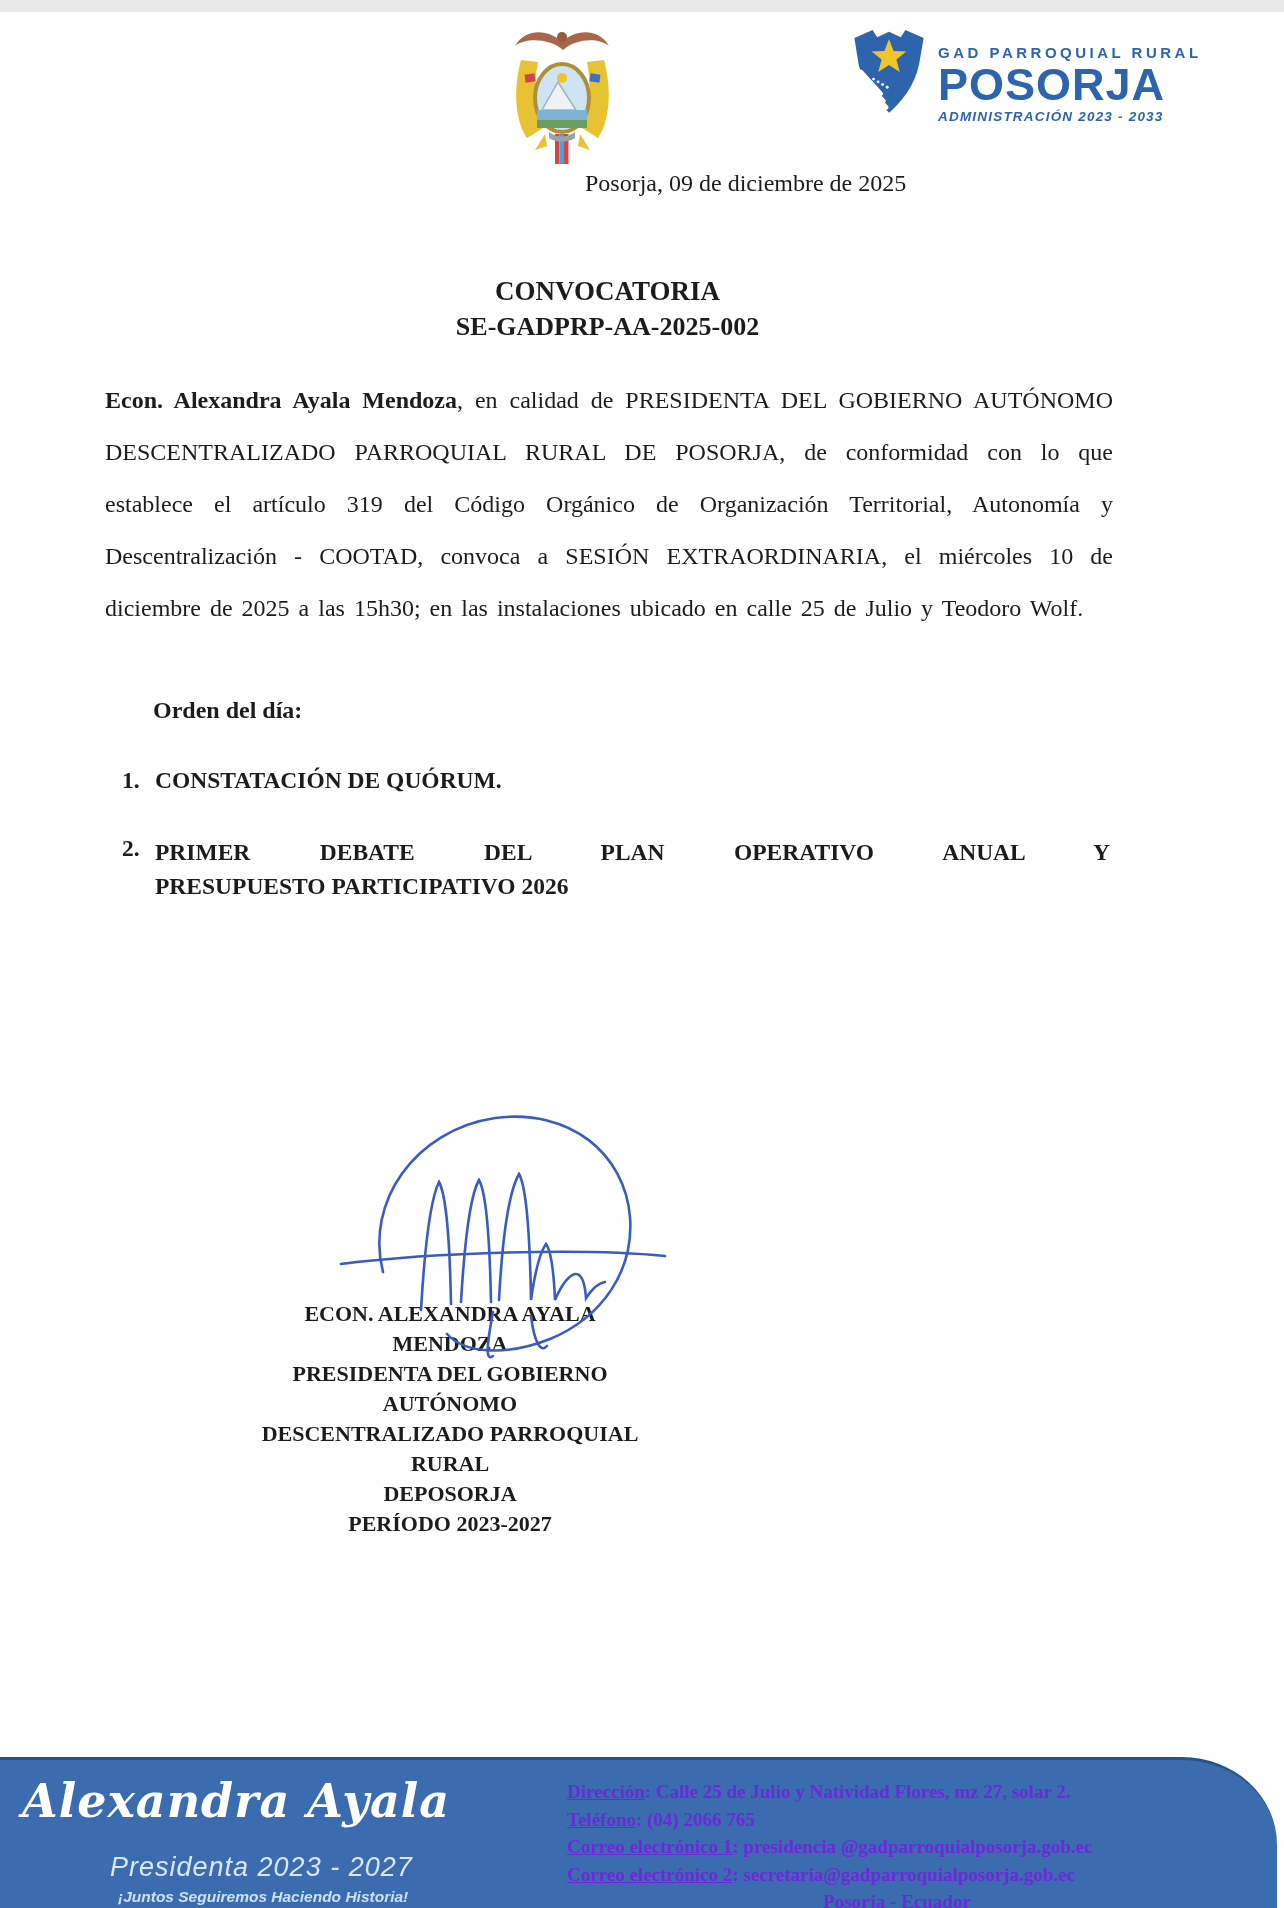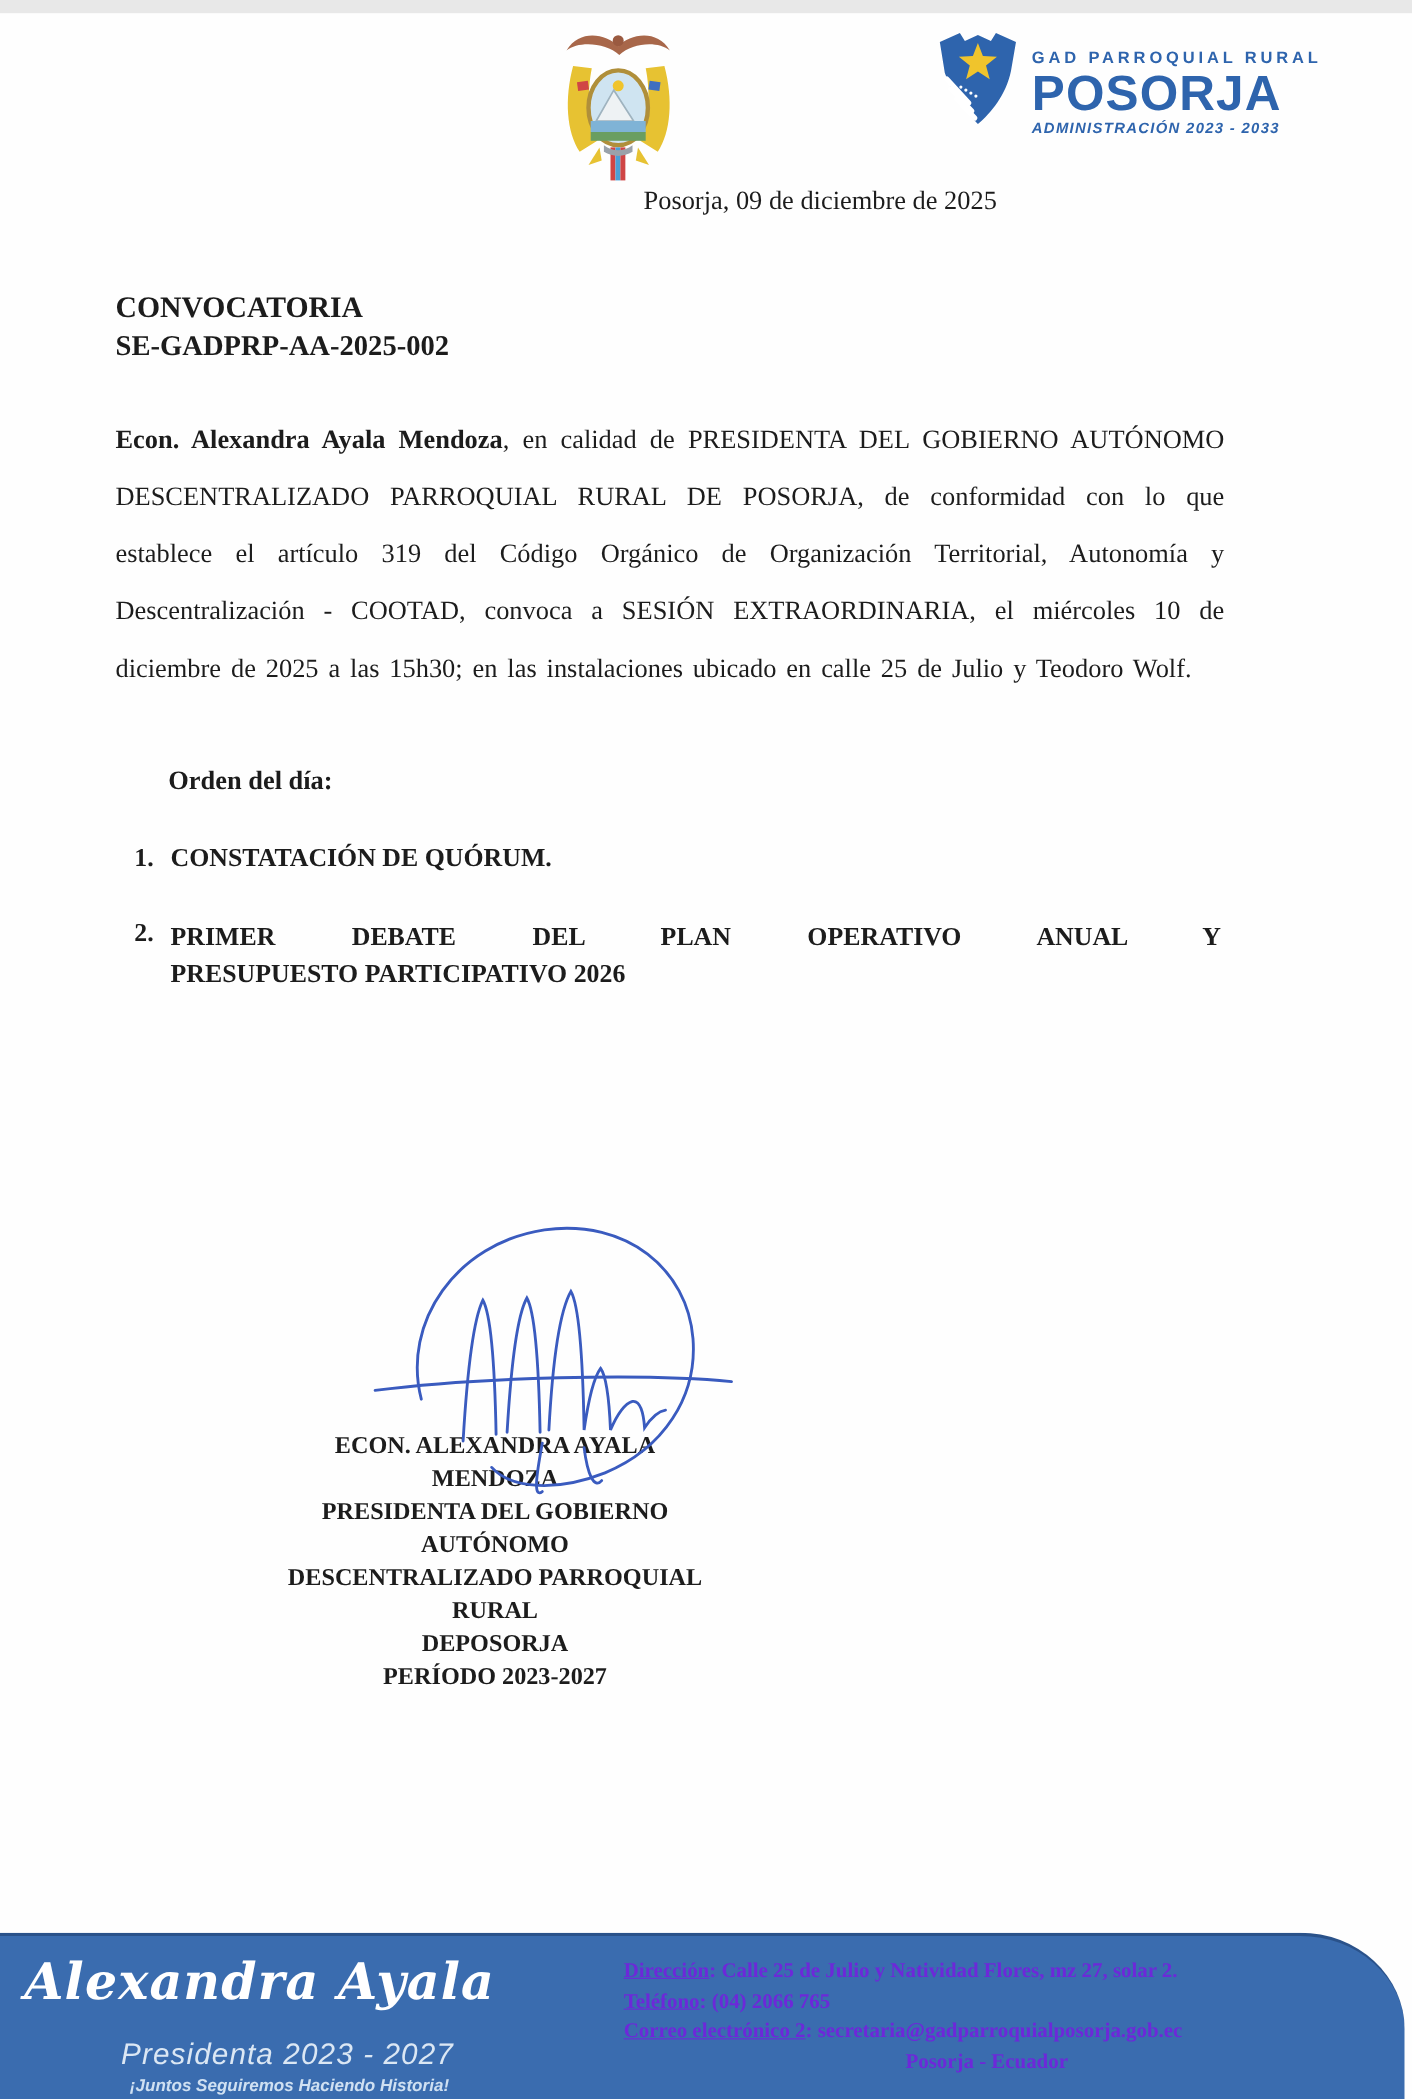--- a/index.html
+++ b/index.html
@@ -11,21 +11,21 @@
   
   .coat{position:absolute;left:505px;top:10px;width:115px;height:150px;}
   .logo{position:absolute;left:848px;top:10px;display:flex;align-items:flex-start;}
   .logo-shield{width:82px;height:96px;flex:0 0 auto;}
   .logo-text{margin-left:8px;padding-top:22px;font-family:"Liberation Sans",sans-serif;color:#2e64ad;}
   .logo-line1{font-size:15px;font-weight:bold;letter-spacing:3.5px;white-space:nowrap;}
   .logo-name{font-size:45px;font-weight:bold;letter-spacing:1px;line-height:48px;white-space:nowrap;}
   .logo-line3{font-size:13.5px;font-weight:bold;font-style:italic;letter-spacing:1.2px;white-space:nowrap;}
   .date-line{position:absolute;left:585px;top:158px;font-size:24px;white-space:nowrap;}
   
-  .title-block{position:absolute;left:105px;top:250px;width:1005px;font-weight:bold;}
+  .title-block{position:absolute;left:105px;top:262px;width:1005px;text-align:center;font-weight:bold;}
   .title-main{font-size:27px;line-height:34px;}
   .title-code{font-size:26px;line-height:34px;margin-top:2px;}
   
   .body-par{
     position:absolute;left:105px;top:338px;width:1008px;
     font-size:24px;line-height:52px;text-align:justify;word-spacing:3px;
   }
   .agenda-heading{position:absolute;left:153px;top:685px;font-size:24px;font-weight:bold;}
   .agenda-item{position:absolute;font-weight:bold;font-size:23.5px;}
   .item-num{position:absolute;left:0;top:0;}
@@ -162,17 +162,18 @@
   <div class="footer-band"></div>
   <div class="footer-strip"></div>
 
   <div class="f-name">Alexandra Ayala</div>
   <div class="f-role">Presidenta 2023 - 2027</div>
   <div class="f-slogan">¡Juntos Seguiremos Haciendo Historia!</div>
 
   <div class="f-contact">
     <div><span class="lbl">Dirección</span><span>: Calle 25 de Julio y Natividad Flores, mz 27, solar 2.</span></div>
     <div><span class="lbl">Teléfono</span><span>: (04) 2066 765</span></div>
+    <div><span class="lbl">Correo electrónico 1</span><span>: presidencia @gadparroquialposorja.gob.ec</span></div>
     <div><span class="lbl">Correo electrónico 2</span><span>: secretaria@gadparroquialposorja.gob.ec</span></div>
     <div class="f-loc">Posorja - Ecuador</div>
   </div>
 
 </div>
 
 </body></html>

